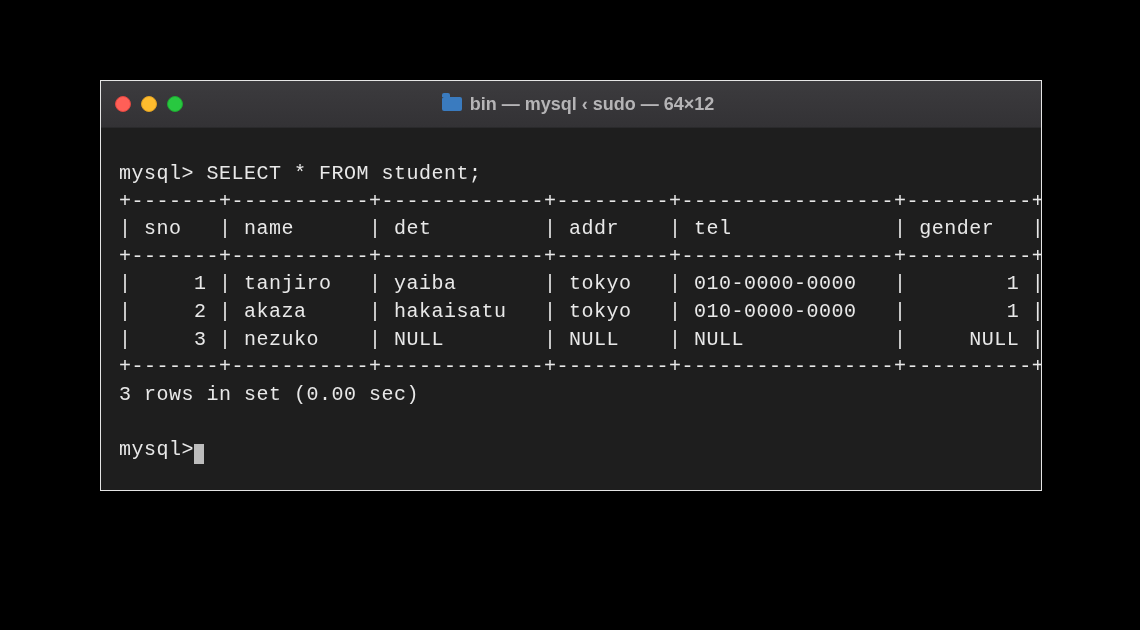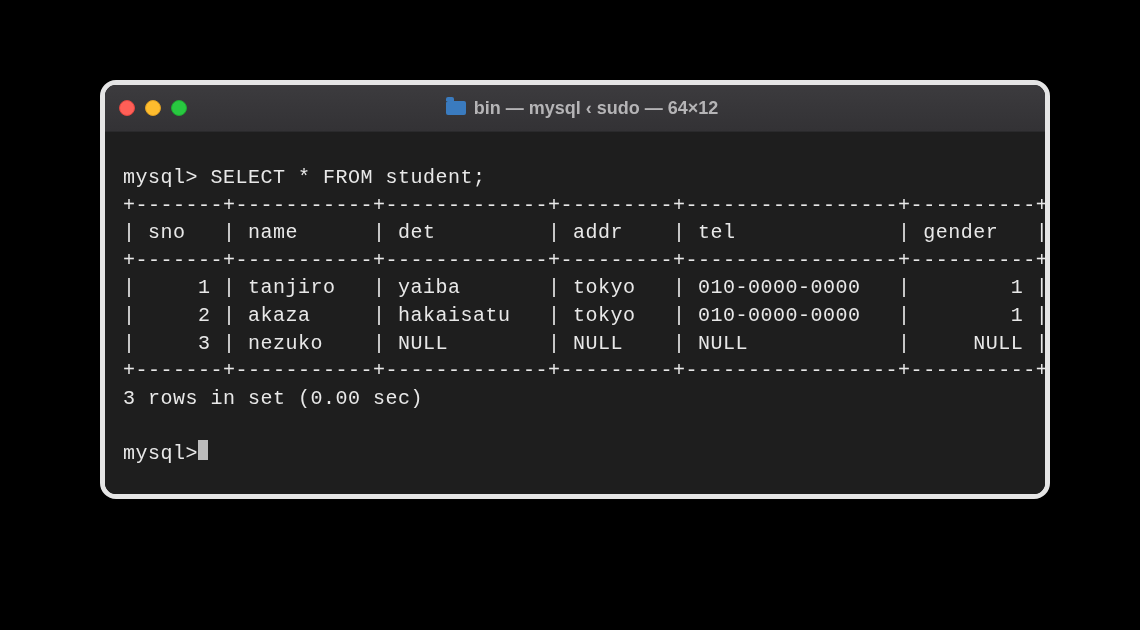--- a/index.html
+++ b/index.html
@@ -1,41 +1,41 @@
 <!DOCTYPE html>
 <html><head>
 <meta charset="utf-8">
 <style>
   html,body{margin:0;padding:0;height:100%;background:#000;font-family:Menlo,Consolas,"Liberation Mono",monospace;}
   .stage{width:1140px;height:630px;position:relative;background:#000;}
   .window{
     position:absolute;left:100px;top:80px;width:940px;
-    border-radius:16px;overflow:hidden;box-shadow:0 30px 60px rgba(0,0,0,.6);
-    border:5px solid #e5e5e5;
+    border-radius:0;overflow:hidden;box-shadow:0 30px 60px rgba(0,0,0,.6);
+    border:1px solid #e5e5e5;
   }
   .titlebar{
     display:flex;align-items:center;height:46px;
     background:linear-gradient(#3c3b3e,#333235);
     padding:0 14px;border-bottom:1px solid #2a2a2c;
   }
   .traffic{display:flex;gap:10px;align-items:center;}
   .dot{width:14px;height:14px;border-radius:50%;}
   .dot.close{background:#ff5f57;border:1px solid #e24640;}
   .dot.min  {background:#febc2e;border:1px solid #dfa023;}
   .dot.max  {background:#28c840;border:1px solid #1ea831;}
   .title-wrap{flex:1;display:flex;align-items:center;justify-content:center;gap:8px;color:#b5b4b6;font-family:-apple-system,Helvetica,Arial,sans-serif;font-weight:600;font-size:18px;}
   .folder-icon{width:20px;height:14px;background:#3a7bbf;border-radius:2px;position:relative;}
   .folder-icon:before{content:"";position:absolute;left:0;top:-4px;width:8px;height:4px;background:#3a7bbf;border-radius:2px 2px 0 0;}
   .term{
     background:#1e1e1e;color:#e8e8e8;
     padding:32px 18px 26px;font-size:20px;line-height:1.38;
     white-space:pre;letter-spacing:.5px;
   }
   .cursor{display:inline-block;width:10px;height:20px;background:#bcbcbc;vertical-align:-2px;}
-  .prompt-line{display:flex;align-items:flex-start;}
+  .prompt-line{display:flex;align-items:flex-end;}
 </style>
 </head>
 <body>
 <div class="stage">
   <div class="window">
 
     <div class="titlebar">
       <div class="traffic">
         <div class="dot close"></div>
         <div class="dot min"></div>

